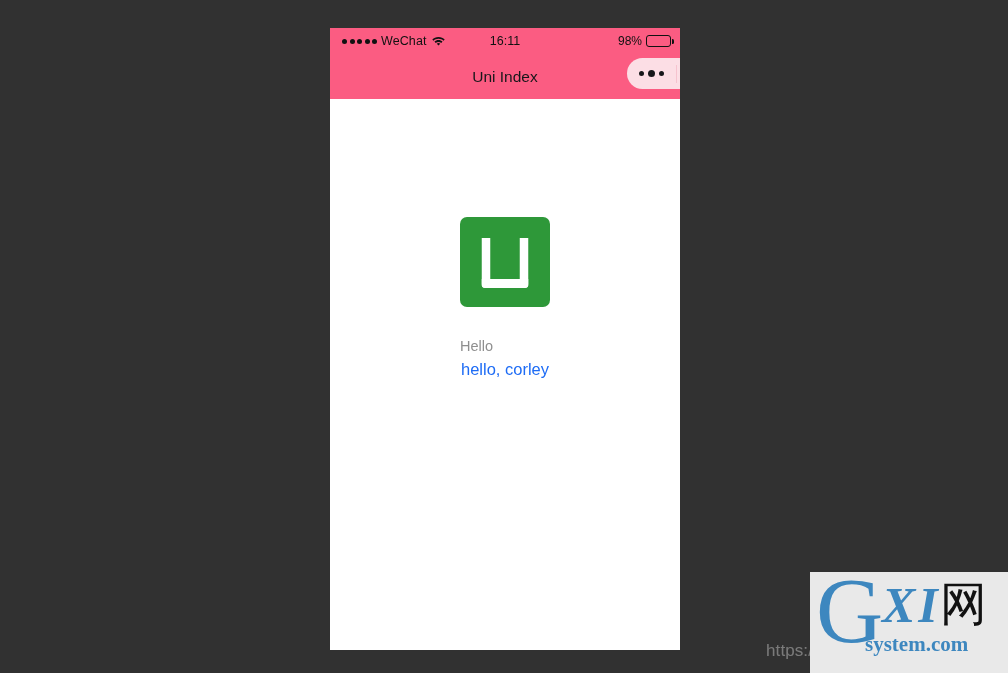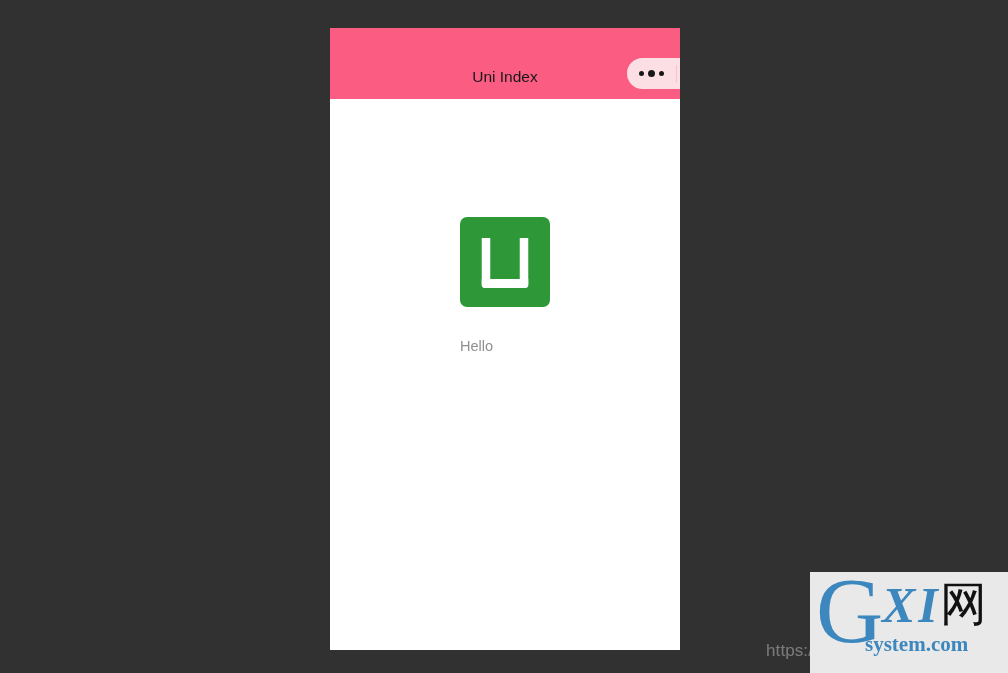--- a/index.html
+++ b/index.html
@@ -335,20 +335,51 @@
     line-height: 1;
   }
 </style>
 </head>
 <body>
 
 <div id="phone">
 
   <div id="header">
 
+    <div id="statusbar">
+
+      <div id="carrier-group">
+        <span class="sig-dots">
+          <i></i>
+            <i></i>
+            <i></i>
+            <i></i>
+            <i></i>
+        </span>
+        <span id="carrier-name">WeChat</span>
+        <span id="wifi-icon">
+          <svg width="13" height="10" viewBox="0 0 13 10">
+            <path d="M6.5 1.0 C3.9 1.0 1.8 2.0 0.3 3.4 L1.5 4.7 C2.8 3.5 4.5 2.8 6.5 2.8 C8.5 2.8 10.2 3.5 11.5 4.7 L12.7 3.4 C11.2 2.0 9.1 1.0 6.5 1.0 Z" fill="#111"></path>
+            <path d="M6.5 4.1 C4.9 4.1 3.5 4.7 2.5 5.6 L3.7 6.9 C4.5 6.3 5.4 5.9 6.5 5.9 C7.6 5.9 8.5 6.3 9.3 6.9 L10.5 5.6 C9.5 4.7 8.1 4.1 6.5 4.1 Z" fill="#111"></path>
+            <path d="M6.5 7.0 C5.8 7.0 5.2 7.3 4.8 7.7 L6.5 9.5 L8.2 7.7 C7.8 7.3 7.2 7.0 6.5 7.0 Z" fill="#111"></path>
+          </svg>
+        </span>
+      </div>
+
+      <div id="status-time">16:11</div>
+
+      <div id="battery-group">
+        <span id="battery-pct">98%</span>
+        <span id="battery-icon">
+          <span id="battery-fill"></span>
+          <span id="battery-nub"></span>
+        </span>
+      </div>
+
+    </div>
 
     <div id="navbar">
 
       <div id="nav-title">Uni Index</div>
 
       <div id="capsule">
         <div id="capsule-menu">
           <i></i>
             <i class="mid"></i>
             <i></i>
@@ -366,20 +397,21 @@
   </div>
 
   <div id="page-body">
 
     <div id="logo">
       <div id="logo-u"></div>
     </div>
 
     <div id="hello-text">Hello</div>
 
+    <div id="greeting-text">hello, corley</div>
 
   </div>
 
 </div>
 
 <div id="watermark-url">https://blog.csdn.net/COFEECR</div>
 
 <div id="watermark-logo">
   <span id="wm-g">G</span>
   <span id="wm-xi">XI</span>

